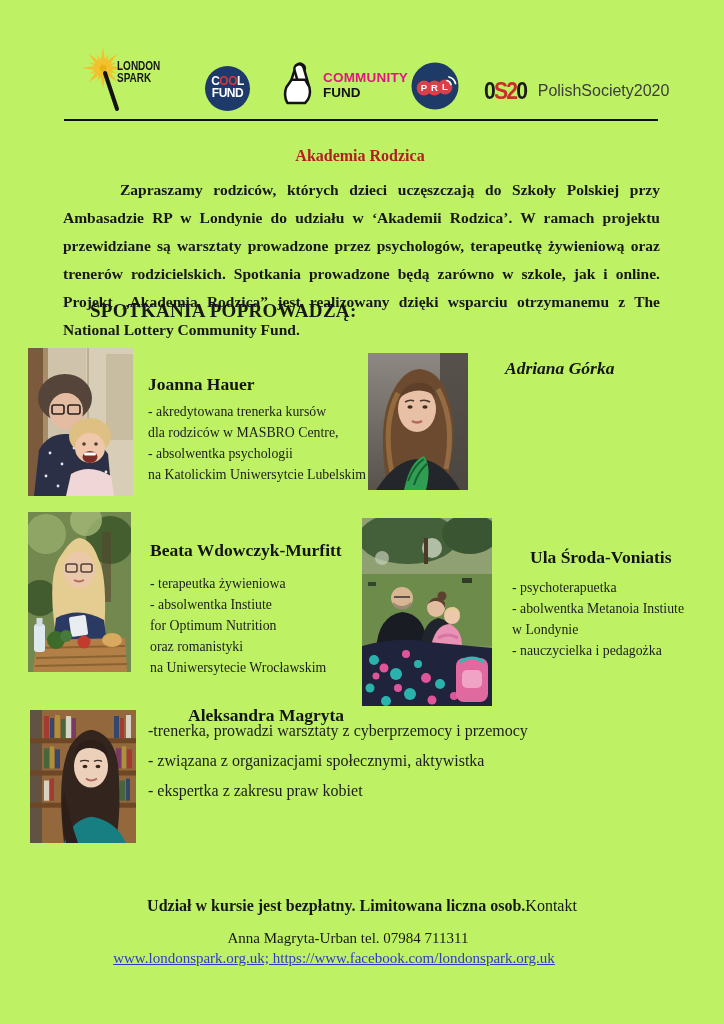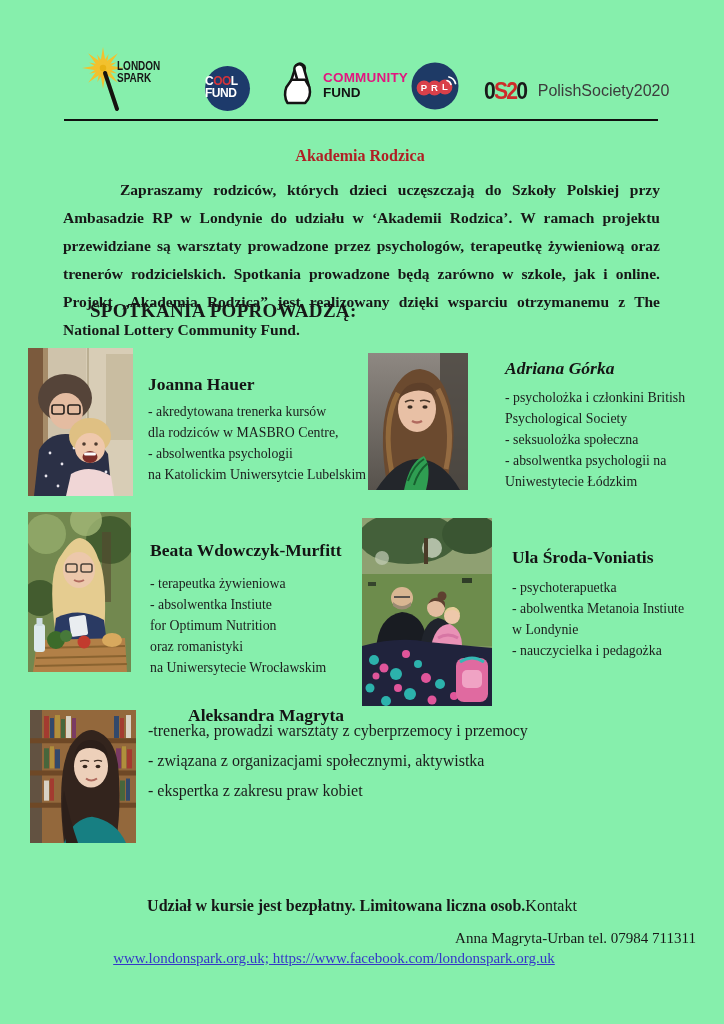--- a/index.html
+++ b/index.html
@@ -1,30 +1,30 @@
 <!DOCTYPE html>
 <html><head>
 <meta charset="utf-8">
 <style>
   html,body{margin:0;padding:0;background:#e8e8e8;}
   .page{
     position:relative;width:724px;height:1024px;margin:0 auto;
-    background:#86efac;overflow:hidden;
+    background:#bef264;overflow:hidden;
     font-family:"Liberation Serif",serif;color:#171717;
   }
   
   .logo{position:absolute;}
   .lg-spark{left:82px;top:46px;width:88px;height:68px;}
   .ls-star{position:absolute;left:0;top:0;width:56px;height:68px;}
   .ls-text{position:absolute;left:35px;top:15px;font-family:"Liberation Sans",sans-serif;
     font-weight:bold;font-size:12.5px;line-height:11.5px;color:#161616;
     transform:scaleX(.8);transform-origin:left top;letter-spacing:0;}
   .ls-text span{display:block;}
   .lg-cool{left:205px;top:66px;width:45px;height:45px;border-radius:50%;background:#1d3a6b;
-    font-family:"Liberation Sans",sans-serif;font-weight:bold;color:#fff;}
+    text-align:center;font-family:"Liberation Sans",sans-serif;font-weight:bold;color:#fff;}
   .ct-l1{margin-top:10px;font-size:12px;line-height:11px;letter-spacing:-.5px;}
   .ct-l1 .red{color:#d5343a;}
   .ct-l2{font-size:12px;line-height:12px;letter-spacing:-.5px;}
   .lg-cf{left:279px;top:58px;width:120px;height:56px;}
   .cf-hand{position:absolute;left:0;top:2px;width:42px;height:48px;}
   .cf-text{position:absolute;left:44px;top:13px;font-family:"Liberation Sans",sans-serif;font-weight:bold;}
   .cf-1{font-size:13.5px;line-height:14px;color:#e2167f;letter-spacing:.2px;}
   .cf-2{font-size:13.5px;line-height:15px;color:#121212;}
   .lg-prl{left:411px;top:62px;width:48px;height:48px;}
   .lg-ps{left:484px;top:78px;height:26px;display:flex;align-items:center;}
@@ -43,33 +43,33 @@
   .photo{position:absolute;display:block;}
   .ph-joanna{left:28px;top:348px;width:105px;height:148px;}
   .ph-adriana{left:368px;top:353px;width:100px;height:137px;}
   .ph-beata{left:28px;top:512px;width:103px;height:160px;}
   .ph-ula{left:362px;top:518px;width:130px;height:188px;}
   .ph-aleksandra{left:30px;top:710px;width:106px;height:133px;}
   .pname{position:absolute;font-size:17.5px;font-weight:bold;color:#141414;}
   .nm-joanna{left:148px;top:374px;}
   .nm-adriana{left:505px;top:358px;font-style:italic;}
   .nm-beata{left:150px;top:540px;}
-  .nm-ula{left:512px;top:547px;}
+  .nm-ula{left:530px;top:547px;}
   .nm-aleksandra{left:148px;top:705px;margin-left:40px;}
   .pbio{position:absolute;font-size:13.8px;line-height:21px;white-space:pre-line;color:#1c1c1c;}
   .bio-joanna{left:148px;top:401px;width:240px;}
   .bio-adriana{left:505px;top:387px;width:215px;}
   .bio-beata{left:150px;top:573px;width:230px;}
   .bio-ula{left:512px;top:577px;width:215px;}
   .bio-aleksandra{position:absolute;left:148px;top:720px;width:420px;font-size:16px;color:#1c1c1c;}
   .bio-aleksandra div{line-height:21px;margin-bottom:9px;}
   
   .f-note{position:absolute;left:0;top:897px;width:724px;text-align:center;font-size:16px;}
   .f-note .b{font-weight:bold;}
-  .f-contact{position:absolute;left:0;top:930px;width:696px;text-align:right;font-size:15px;}
+  .f-contact{position:absolute;left:0;top:930px;width:696px;text-align:center;font-size:15px;}
   .f-links{position:absolute;left:0;top:950px;width:668px;text-align:center;font-size:15px;
     color:#3537c9;text-decoration:underline;cursor:pointer;display:block;}
 </style>
 </head>
 <body>
 
 <div class="page">
 
   <div class="logo lg-spark">
     <svg class="ls-star" viewBox="0 0 56 68">
@@ -299,25 +299,20 @@
     <path d="M36,132 Q30,100 34,80 Q40,110 48,132 Z" fill="#2c1f1a"></path>
   </svg>
 
   <div class="pname nm-joanna">Joanna Hauer</div>
   <div class="pbio bio-joanna">- akredytowana trenerka kursów
 dla rodziców w MASBRO Centre,
 - absolwentka psychologii
 na Katolickim Uniwersytcie Lubelskim</div>
 
   <div class="pname nm-adriana">Adriana Górka</div>
-  <div class="pbio bio-adriana">- psycholożka i członkini British
-Psychological Society
-- seksuolożka społeczna
-- absolwentka psychologii na
-Uniwestytecie Łódzkim</div>
 
   <div class="pname nm-beata">Beata Wdowczyk-Murfitt</div>
   <div class="pbio bio-beata">- terapeutka żywieniowa
 - absolwentka Instiute
 for Optimum Nutrition
 oraz romanistyki
 na Uniwersytecie Wrocławskim</div>
 
   <div class="pname nm-ula">Ula Środa-Voniatis</div>
   <div class="pbio bio-ula">- psychoterapuetka

